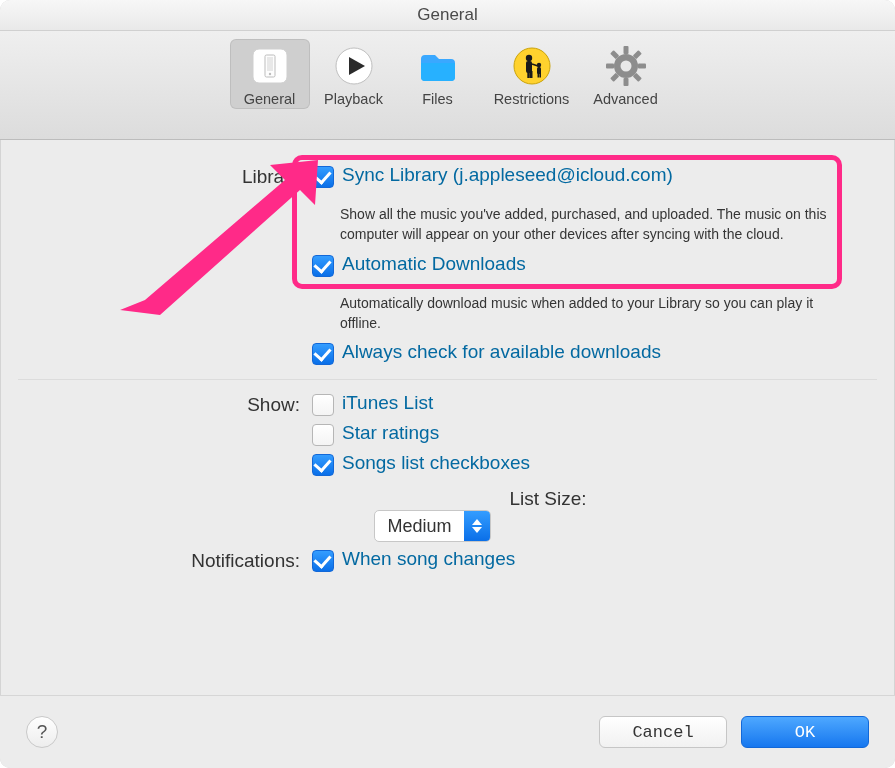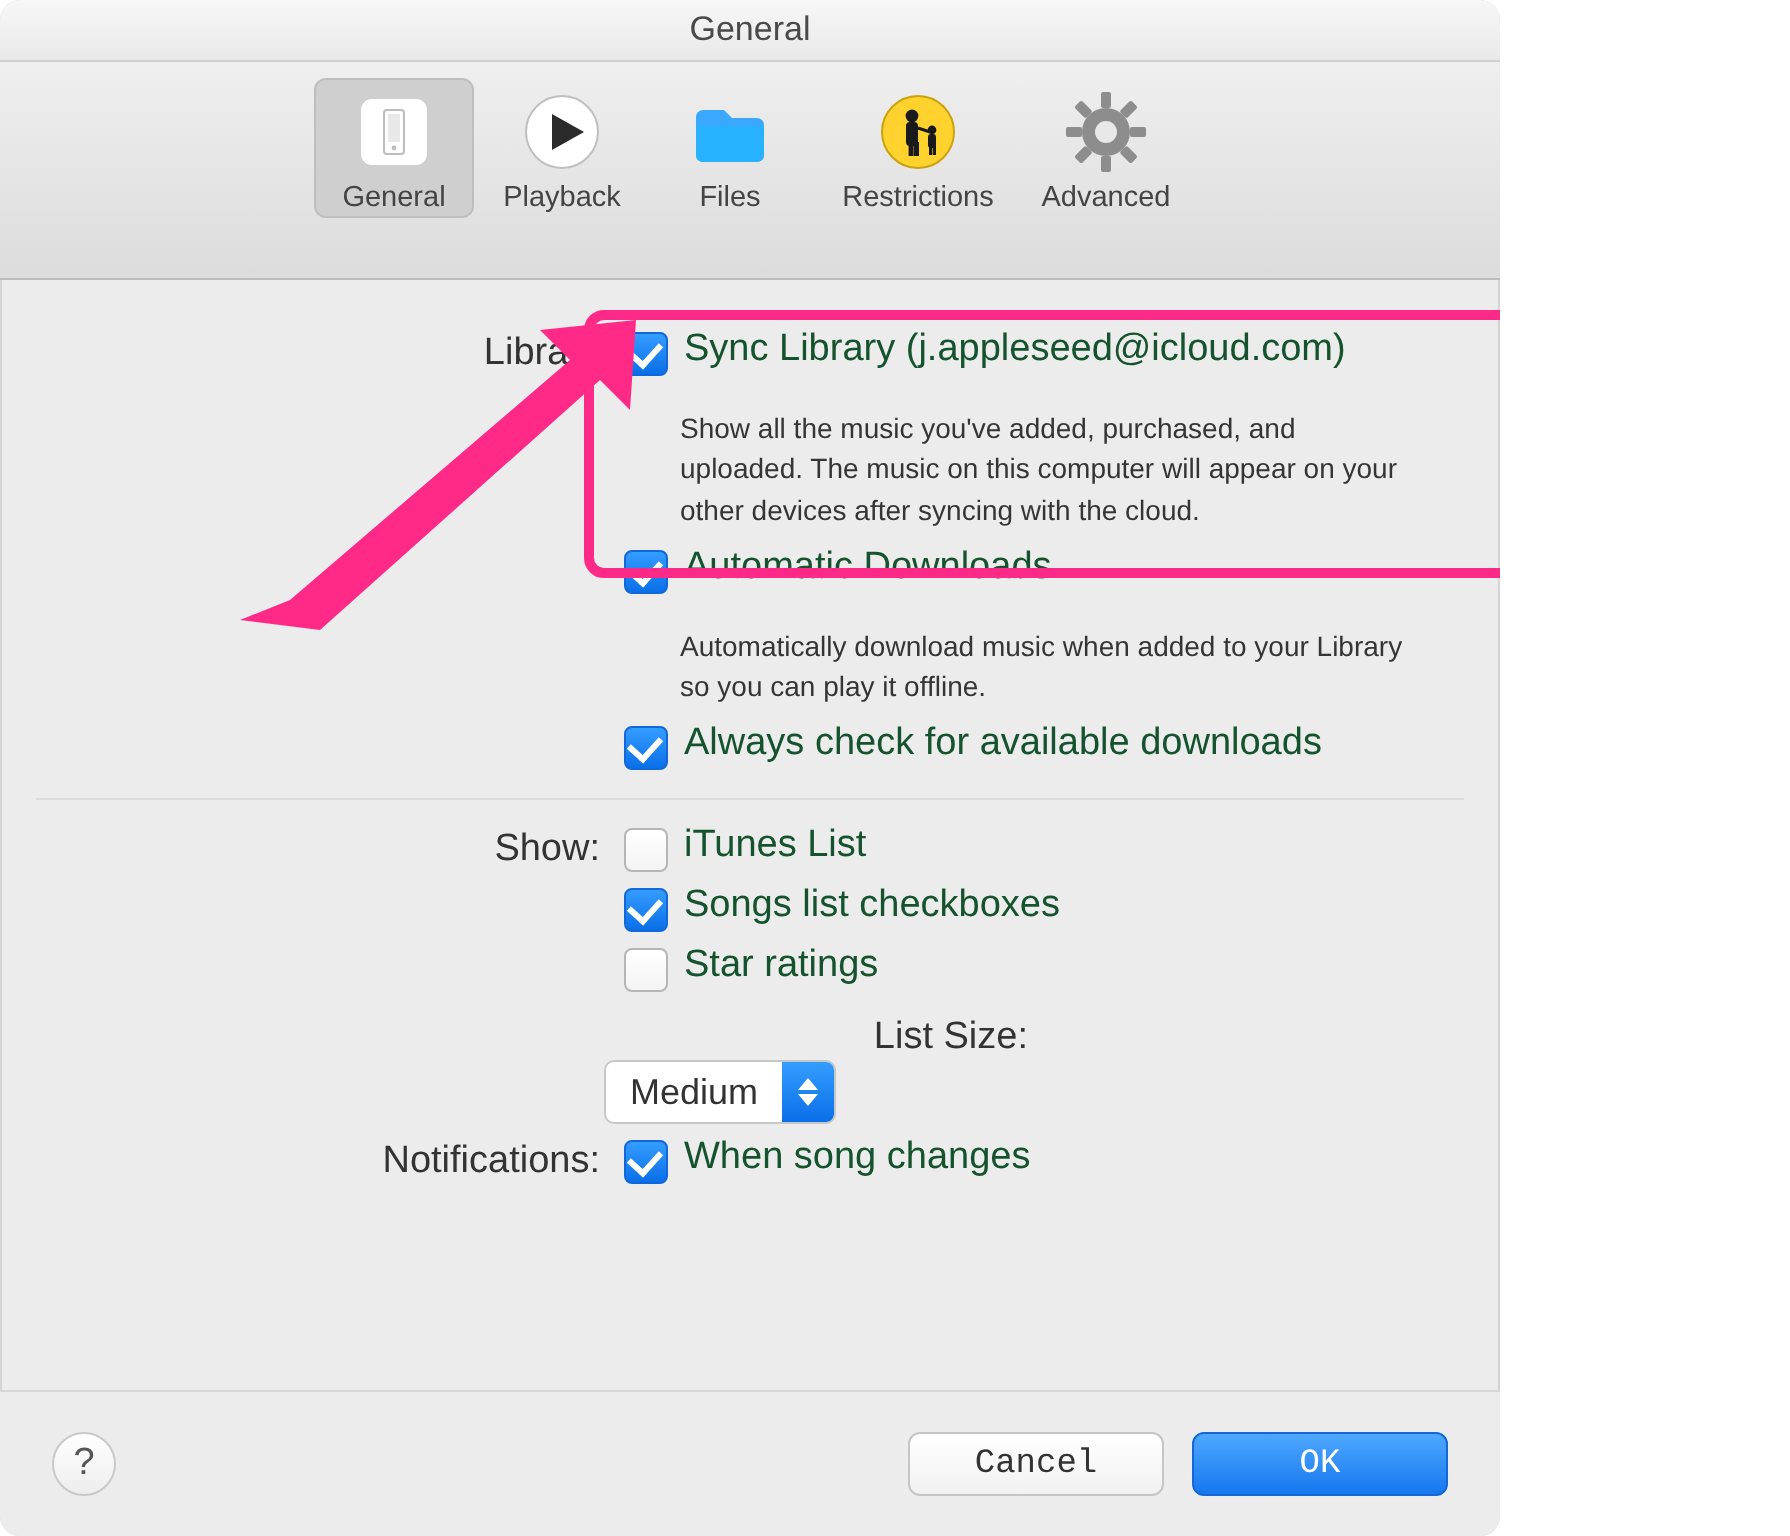--- a/index.html
+++ b/index.html
@@ -1,32 +1,32 @@
 <!DOCTYPE html>
 <html><head>
 <meta charset="utf-8">
 <style>
   html,body{margin:0;padding:0;width:895px;height:768px;font-family:-apple-system,BlinkMacSystemFont,"Helvetica Neue",Arial,sans-serif;font-size:18px;color:#333;-webkit-font-smoothing:antialiased;}
-  .window{width:750px;height:768px;background:#ececec;border-radius:10px;overflow:hidden;position:relative;box-shadow:inset 0 0 0 1px rgba(0,0,0,.1);}
+  .window{width:895px;height:768px;background:#ececec;border-radius:10px;overflow:hidden;position:relative;box-shadow:inset 0 0 0 1px rgba(0,0,0,.1);}
   .titlebar{height:30px;line-height:30px;text-align:center;font-size:17px;color:#4a4a4a;background:linear-gradient(#f7f7f7,#e9e9e9);border-bottom:1px solid #d0d0d0;}
   .toolbar{height:100px;background:linear-gradient(#efefef,#dcdcdc);border-bottom:1px solid #bcbcbc;display:flex;justify-content:center;align-items:flex-start;padding-top:8px;gap:4px;}
   .tbitem{width:80px;display:flex;flex-direction:column;align-items:center;border-radius:6px;padding:4px 0 2px;cursor:default;}
   .tbitem.sel{background:#cfcfcf;box-shadow:inset 0 0 0 1px rgba(0,0,0,.08);}
   .tbitem .ic{width:46px;height:46px;display:flex;align-items:center;justify-content:center;}
   .tbitem .lbl{font-size:14.5px;color:#444;margin-top:2px;}
   .body{padding:18px 10px 0 10px;}
   .divider{border:none;border-top:1px solid #dcdcdc;margin:8px 8px 12px 8px;}
   .row{display:flex;align-items:flex-start;margin:6px 0;}
   .rlabel{width:290px;text-align:right;padding-right:12px;color:#333;font-size:19px;padding-top:2px;}
   .rbody{flex:1;padding-right:30px;}
   .chk{display:flex;align-items:flex-start;margin-bottom:6px;}
   .box{width:20px;height:20px;border-radius:4px;border:1px solid #b6b6b6;background:linear-gradient(#fff,#f4f4f4);flex:0 0 20px;margin-right:8px;position:relative;margin-top:2px;}
   .box.on{background:linear-gradient(#349dff,#0a6fe8);border-color:#1268d8;}
   .box.on:after{content:"";position:absolute;left:4px;top:1px;width:8px;height:12px;border:solid #fff;border-width:0 3px 3px 0;transform:rotate(42deg);}
-  .chk .txt{font-size:19px;color:#14532d;}
+  .chk .txt{font-size:19px;color:#0369a1;}
   .desc{font-size:14px;color:#353535;margin:16px 0 8px 28px;line-height:1.45;max-width:520px;}
   .highlight{position:absolute;border:5px solid #ff2a88;border-radius:10px;pointer-events:none;z-index:5;}
   .arrow{position:absolute;z-index:6;}
   .select{display:inline-flex;align-items:stretch;border:1px solid #c7c7c7;border-radius:5px;overflow:hidden;background:#fff;height:30px;}
   .select .v{padding:2px 12px;font-size:18px;display:flex;align-items:center;}
   .select .car{width:26px;background:linear-gradient(#349dff,#0a6fe8);display:flex;flex-direction:column;align-items:center;justify-content:center;gap:2px;}
   .car:before,.car:after{content:"";border-left:5px solid transparent;border-right:5px solid transparent;}
   .car:before{border-bottom:6px solid #fff;}
   .car:after{border-top:6px solid #fff;}
   .footer{position:absolute;left:0;right:0;bottom:0;height:72px;border-top:1px solid #d6d6d6;background:#ececec;display:flex;align-items:center;padding:0 26px;gap:14px;}
@@ -141,26 +141,26 @@
     <hr class="divider">
 
     <div class="row">
       <div class="rlabel">Show:</div>
       <div class="rbody">
         <div class="chk">
           <span class="box"></span>
           <span class="txt">iTunes List</span>
         </div>
         <div class="chk">
-          <span class="box on"></span>
-          <span class="txt">Songs list checkboxes</span>
-        </div>
-        <div class="chk">
           <span class="box"></span>
           <span class="txt">Star ratings</span>
+        </div>
+        <div class="chk">
+          <span class="box on"></span>
+          <span class="txt">Songs list checkboxes</span>
         </div>
       </div>
     </div>
 
     <div class="row" style="align-items:center;margin-top:4px;flex-direction:column;">
       <div class="rlabel" style="padding-top:0">List Size:</div>
       <div class="rbody">
         <div class="select">
           <span class="v">Medium</span>
           <span class="car"></span>

